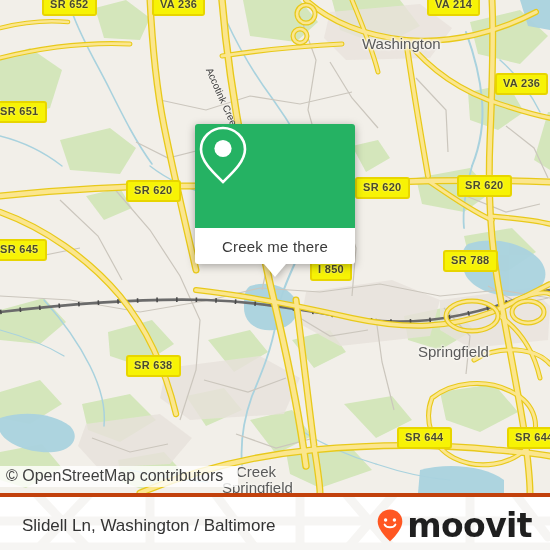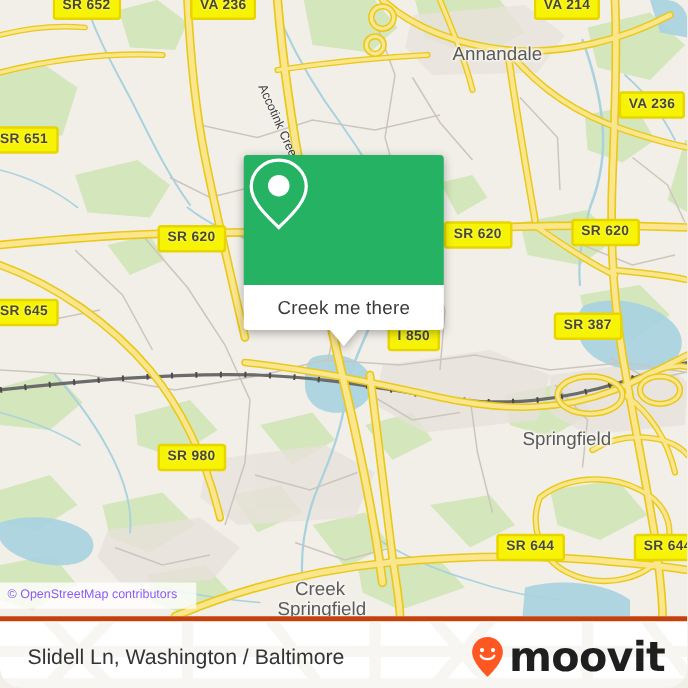--- a/index.html
+++ b/index.html
@@ -1,21 +1,21 @@
 <!DOCTYPE html>
 <html><head>
 <meta charset="utf-8">
 <style>
   html,body{margin:0;padding:0;}
   body{
     width:550px;height:550px;overflow:hidden;
     font-family:"Liberation Sans", sans-serif;
     background:#f2efe9;
   }
-  #app{position:relative;width:550px;height:550px;overflow:hidden;background:#fff;border-radius:17px;}
+  #app{position:relative;width:550px;height:550px;overflow:hidden;background:#fff;}
 
   
   .map{position:absolute;left:0;top:0;width:550px;height:493px;overflow:hidden;background:#f2efe9;}
   .map svg{position:absolute;left:0;top:0;}
 
   
   .shield{
     position:absolute;
     background:#f7f305;
     border:2px solid #e8d500;
@@ -72,21 +72,21 @@
     position:absolute;left:50%;top:140px;margin-left:-11px;
     width:0;height:0;border-left:11px solid transparent;
     border-right:11px solid transparent;border-top:13px solid #fff;
   }
   .pin-glyph{width:56px;height:62px;display:block;}
 
   
   .attrib{
     position:absolute;left:0;top:466px;
     background:rgba(255,255,255,.80);
-    color:#8b5cf6;font-size:10px;
+    color:#404040;font-size:16px;
     padding:3px 15px 4px 6px;
     line-height:14px;white-space:nowrap;
   }
 
   
   .footer{
     position:absolute;left:0;top:493px;width:550px;height:57px;
     background:#fff;border-top:4px solid #c2410c;overflow:hidden;
   }
   .footer-ghost{position:absolute;left:0;top:0;opacity:.55;}
@@ -282,29 +282,29 @@
     <div id="shield-layer">
         <div class="shield clip-top" style="left: 42px; top: -6px;">SR 652</div>
         <div class="shield clip-top" style="left: 152px; top: -6px;">VA 236</div>
         <div class="shield clip-top" style="left: 427px; top: -6px;">VA 214</div>
         <div class="shield" style="left: 495px; top: 73px;">VA 236</div>
         <div class="shield" style="left: -8px; top: 101px;">SR 651</div>
         <div class="shield" style="left: 126px; top: 180px;">SR 620</div>
         <div class="shield" style="left: 355px; top: 177px;">SR 620</div>
         <div class="shield" style="left: 457px; top: 175px;">SR 620</div>
         <div class="shield" style="left: -8px; top: 239px;">SR 645</div>
-        <div class="shield" style="left: 443px; top: 250px;">SR 387</div>
+        <div class="shield" style="left: 443px; top: 250px;">SR 788</div>
         <div class="shield" style="left: 310px; top: 259px;">I 850</div>
-        <div class="shield" style="left: 126px; top: 355px;">SR 980</div>
+        <div class="shield" style="left: 126px; top: 355px;">SR 638</div>
         <div class="shield" style="left: 397px; top: 427px;">SR 644</div>
         <div class="shield" style="left: 507px; top: 427px;">SR 644</div>
       </div>
 
     <div id="place-layer">
-        <div class="place" style="left: 362px; top: 35px;">Annandale</div>
+        <div class="place" style="left: 362px; top: 35px;">Washington</div>
         <div class="place" style="left: 418px; top: 343px;">Springfield</div>
         <div class="place" style="left: 236px; top: 463px;">Creek</div>
         <div class="place" style="left: 222px; top: 479px;">Springfield</div>
       </div>
 
     <div id="creek-layer">
         <div class="creek" style="left: 214px; top: 66px; transform: rotate(66deg);">Accotink Creek</div>
       </div>
 
     <div class="callout">

